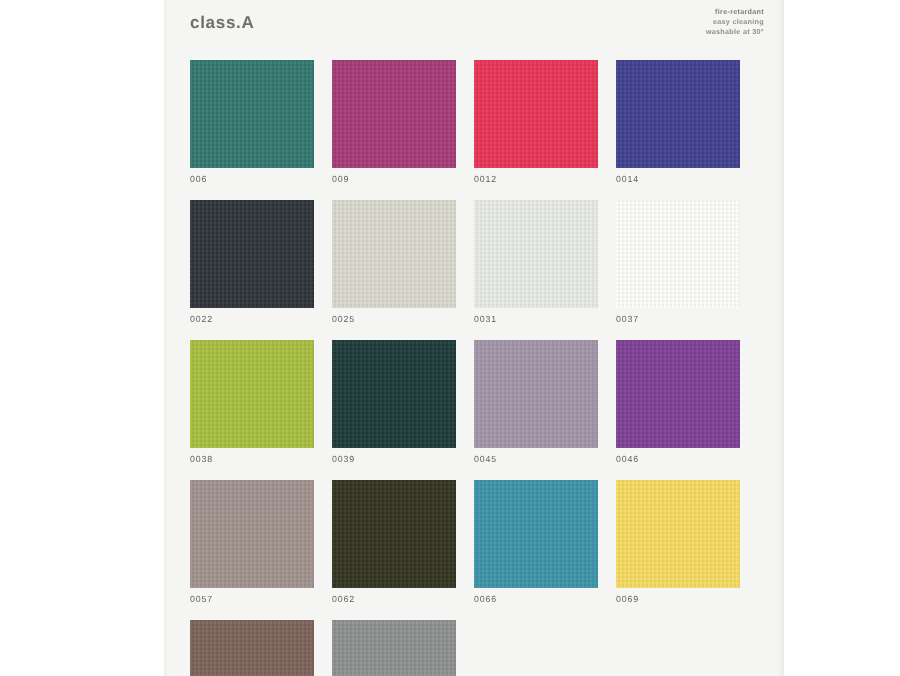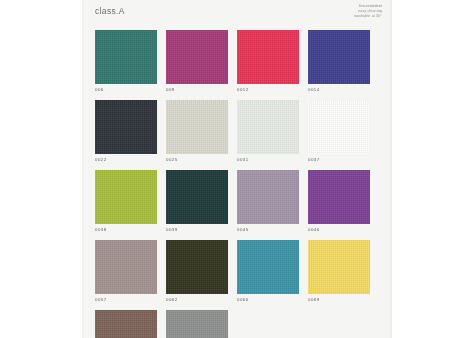--- a/index.html
+++ b/index.html
@@ -53,20 +53,21 @@
     background: linear-gradient(to left, #e9ebe8, #f5f6f4);
   }
 
   
   .page-header {
     position: absolute;
     left: 13px;
     top: 4px;
     right: 10px;
     height: 24px;
+    font-weight: bold;
   }
   .page-title {
     position: absolute;
     left: 0;
     top: 2px;
     font-size: 8.5px;
     letter-spacing: 0.35px;
     color: #6d6f6d;
     font-family: "Liberation Sans", sans-serif;
   }

